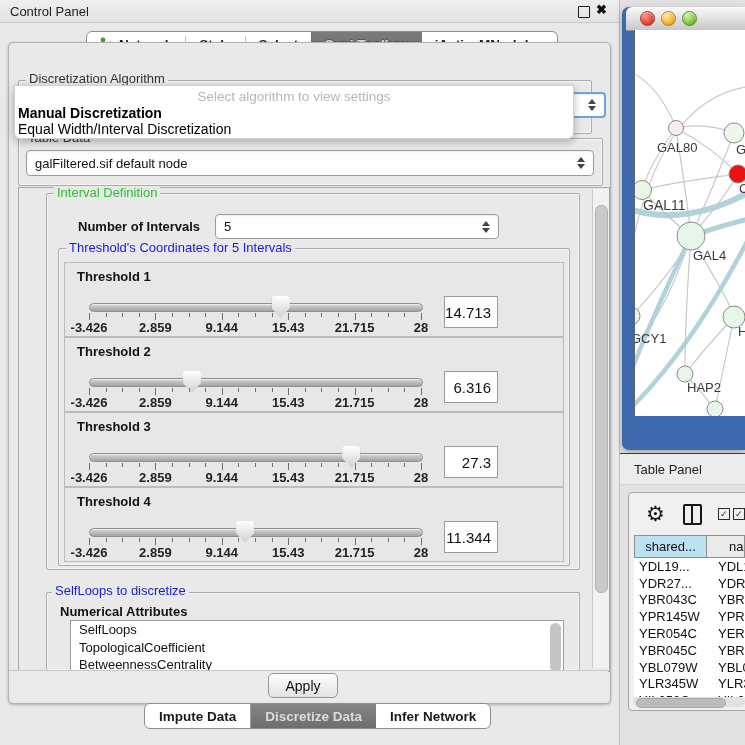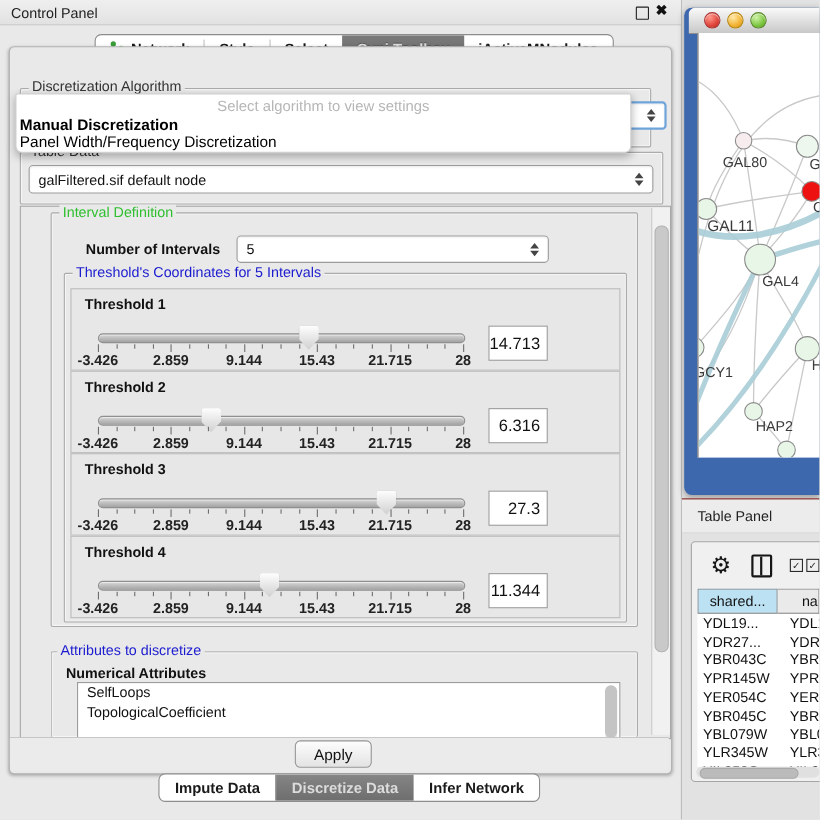--- a/index.html
+++ b/index.html
@@ -171,21 +171,21 @@
   <div class="abs combo focus-ring" style="left:24px;top:92px;width:562px;height:22px;">
     <span class="stepper">
         <span class="tri-up"></span>
         <span class="tri-down"></span>
       </span>
   </div>
 
   <div class="abs alg-popup">
     <div class="alg-hint">Select algorithm to view settings</div>
     <div class="alg-opt1">Manual Discretization</div>
-    <div class="alg-opt2">Panel Width/Frequency Discretization</div>
+    <div class="alg-opt2">Equal Width/Interval Discretization</div>
   </div>
 
   <div class="abs groupbox" style="left:18px;top:138px;width:583px;height:46px;"></div>
   <span class="abs group-label lbl-gray" style="left:25px;top:131px;">Table Data</span>
   <div class="abs combo" style="left:26px;top:150px;width:550px;height:24px;">
     <span>galFiltered.sif default node</span>
     <span class="stepper">
         <span class="tri-up"></span>
         <span class="tri-down"></span>
       </span>
@@ -354,25 +354,26 @@
         <span class="scale-label" style="left: 20%;">2.859</span>
         <span class="scale-label" style="left: 40%;">9.144</span>
         <span class="scale-label" style="left: 60%;">15.43</span>
         <span class="scale-label" style="left: 80%;">21.715</span>
         <span class="scale-label" style="left: 100%;">28</span>
       </div>
     <div class="t-valuebox t-value">11.344</div>
   </div>
 
   <div class="abs groupbox" style="left:46px;top:592px;width:532px;height:77px;border-bottom:none;"></div>
-  <span class="abs group-label lbl-blue" style="left:52px;top:584px;">Attributes to discretize</span>
+  <span class="abs group-label lbl-blue" style="left:52px;top:584px;">SelfLoops to discretize</span>
   <span class="abs" style="left:60px;top:604px;font-size:13px;font-weight:bold;color:#111;">Numerical Attributes</span>
   <div class="abs attr-list">
     <div class="attr-item">SelfLoops</div>
       <div class="attr-item">TopologicalCoefficient</div>
+      <div class="attr-item">BetweennessCentrality</div>
       <div class="list-vscroll">
         <div class="thumb"></div>
       </div>
   </div>
 
   <div class="abs" style="left:19px;top:670px;width:588px;height:1px;background:#a8a8a8;"></div>
 
   <div class="abs vscroll">
       <div class="thumb"></div>
     </div>

